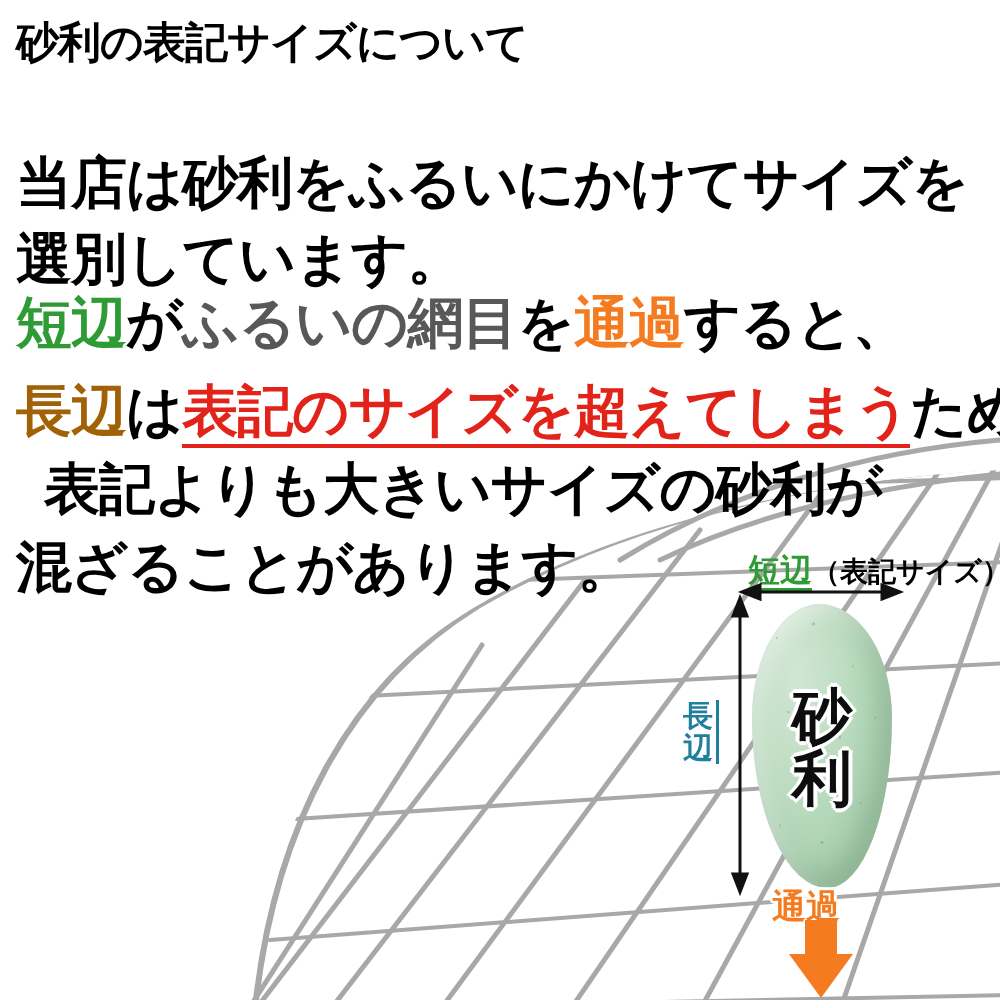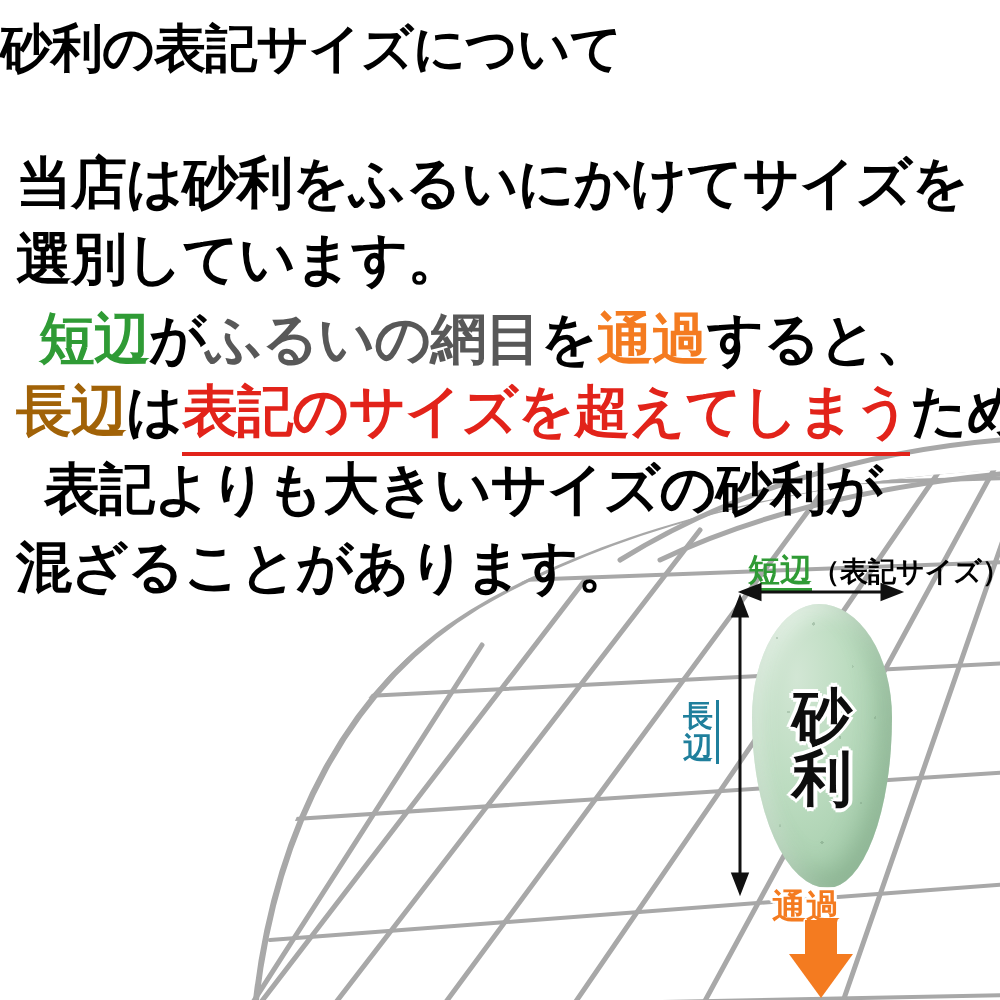--- a/index.html
+++ b/index.html
@@ -85,49 +85,49 @@
 
   
   #text-block {
     position: absolute;
     left: 0; top: 0;
     width: 1000px;
     z-index: 4;
   }
   #page-title {
     position: absolute;
-    left: 0;
+    left: 16px;
     top: 14px;
-    font-size: 52px;
+    font-size: 43px;
     font-weight: 700;
     letter-spacing: -1px;
     white-space: nowrap;
   }
   .body-line {
     position: absolute;
     left: 16px;
     font-size: 56px;
     font-weight: 700;
     letter-spacing: -1px;
     white-space: nowrap;
   }
   #body-line-1 { top: 146px; }
   #body-line-2 { top: 222px; }
-  #body-line-3 { top: 302px; margin-left: 23px; }
+  #body-line-3 { top: 286px; }
   #body-line-4 { top: 374px; }
   #body-line-5 { top: 452px; margin-left: 28px; }
   #body-line-6 { top: 530px; text-align: right; }
 
   .c-green  { color: #2f9b35; }
   .c-gray   { color: #585858; }
   .c-orange { color: #f47b20; }
   .c-teal   { color: #a16207; }
   .c-red    { color: #e2231a; }
   .c-black  { color: #000000; }
-  .ul-red   { border-bottom: 4px solid #e2231a; padding-bottom: 10px; }
+  .ul-red   { border-bottom: 4px solid #e2231a; padding-bottom: 2px; }
 
   
   #diagram-labels {
     position: absolute;
     left: 0; top: 0;
     width: 1000px; height: 1000px;
     z-index: 5;
   }
   #label-tanpen {
     position: absolute;

